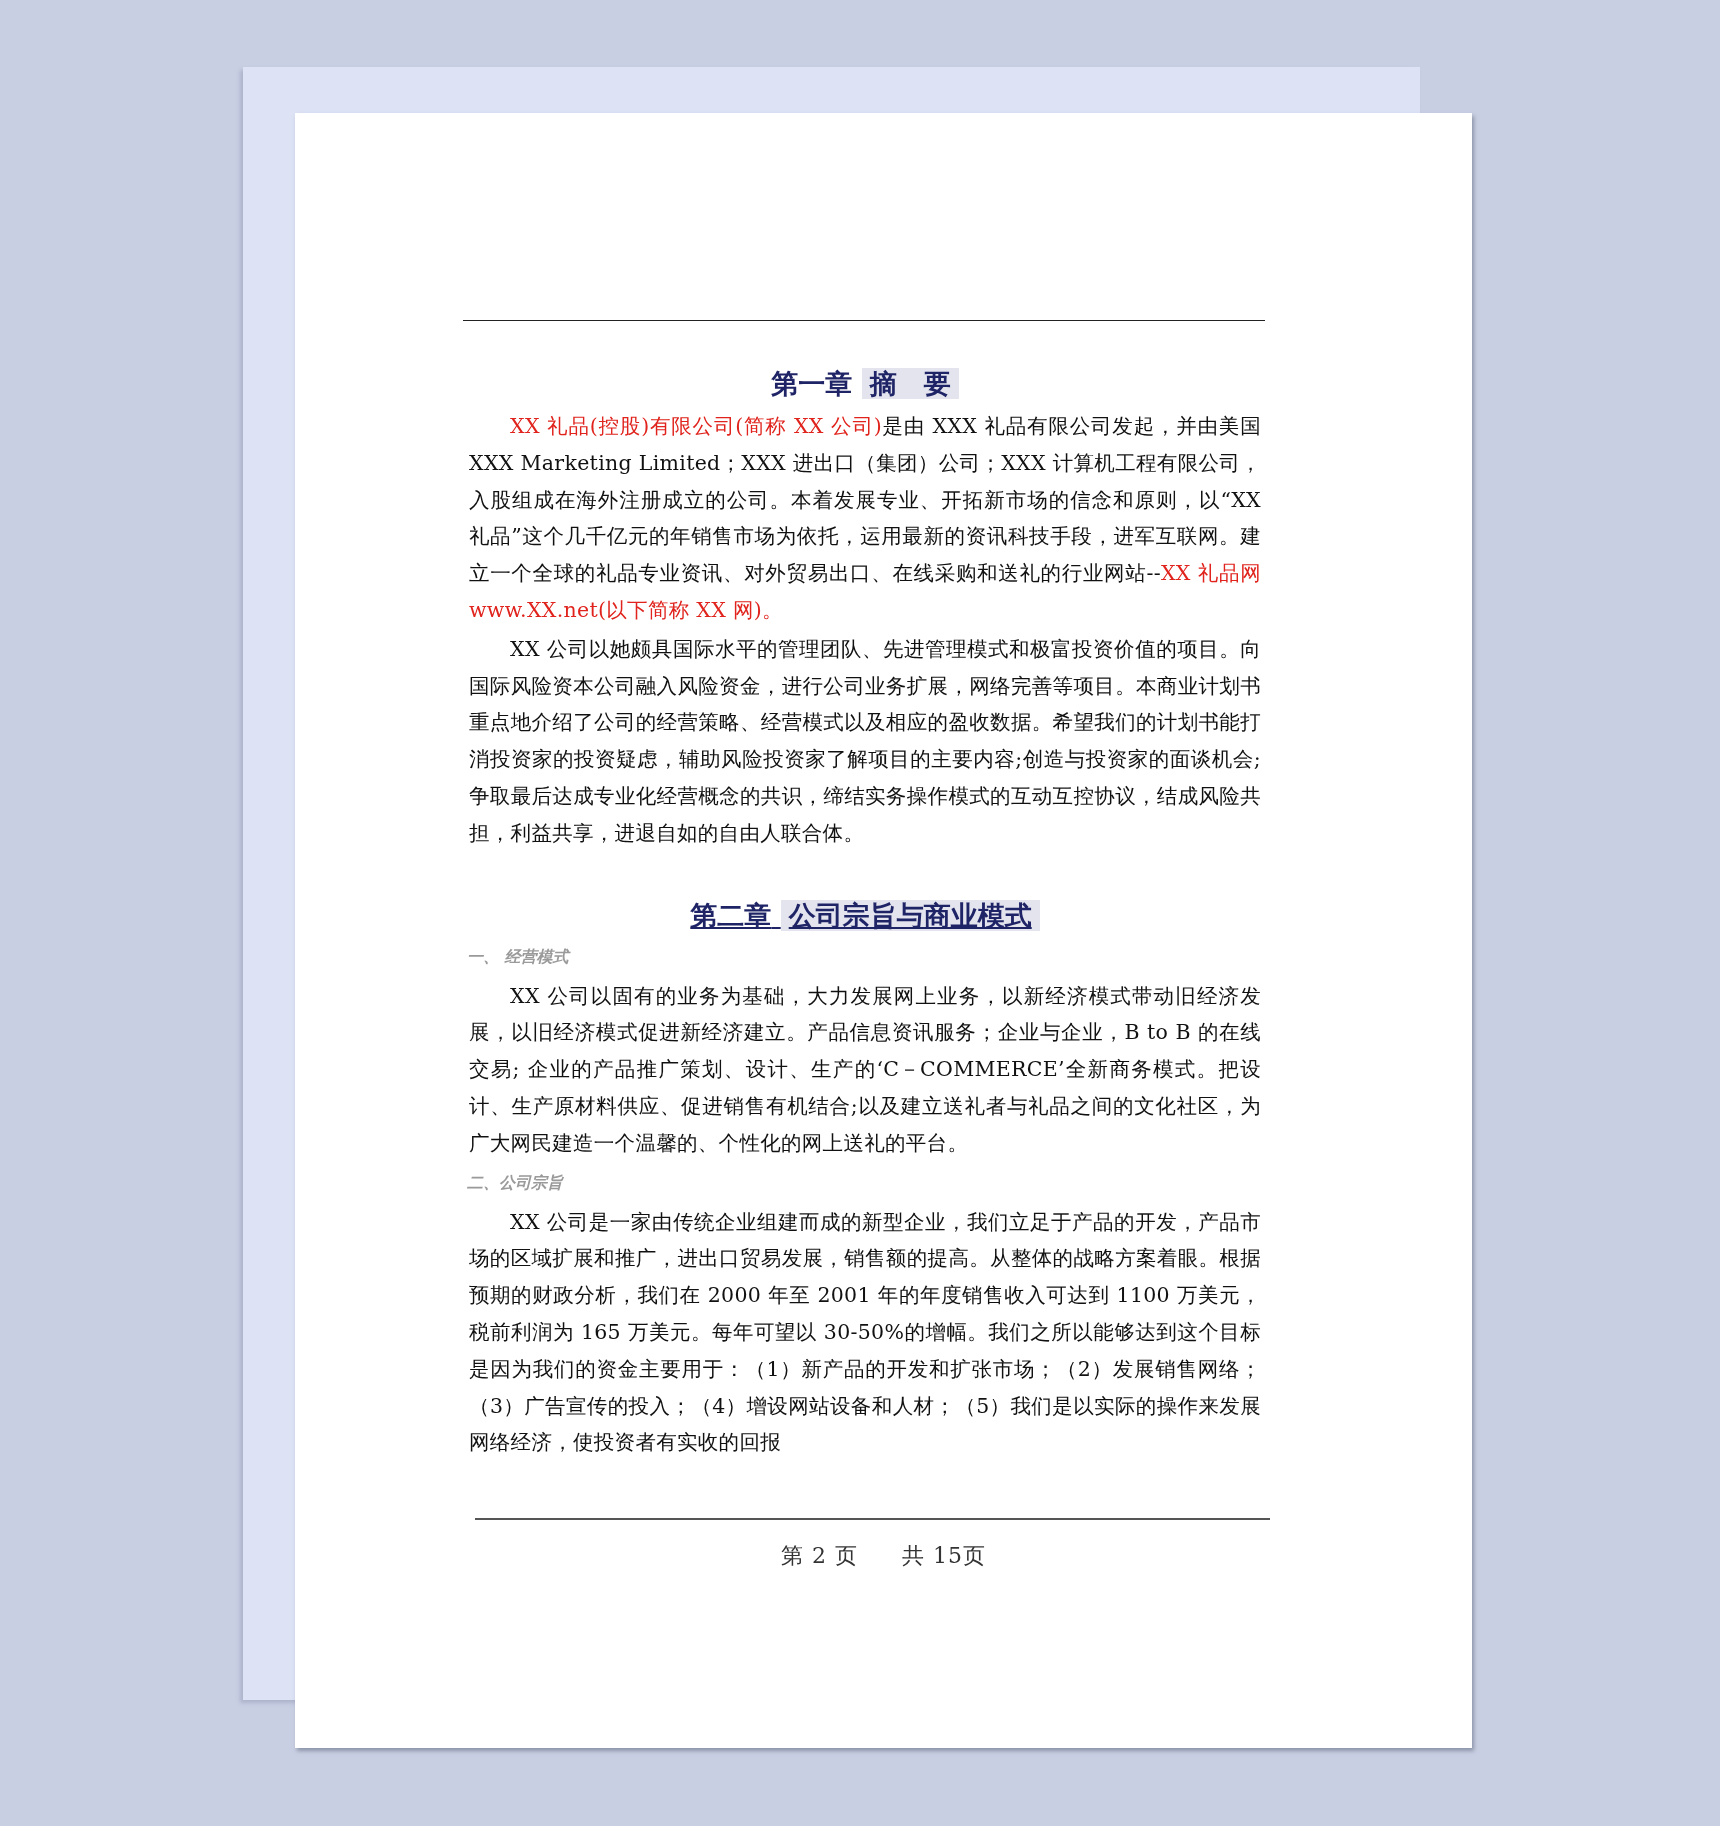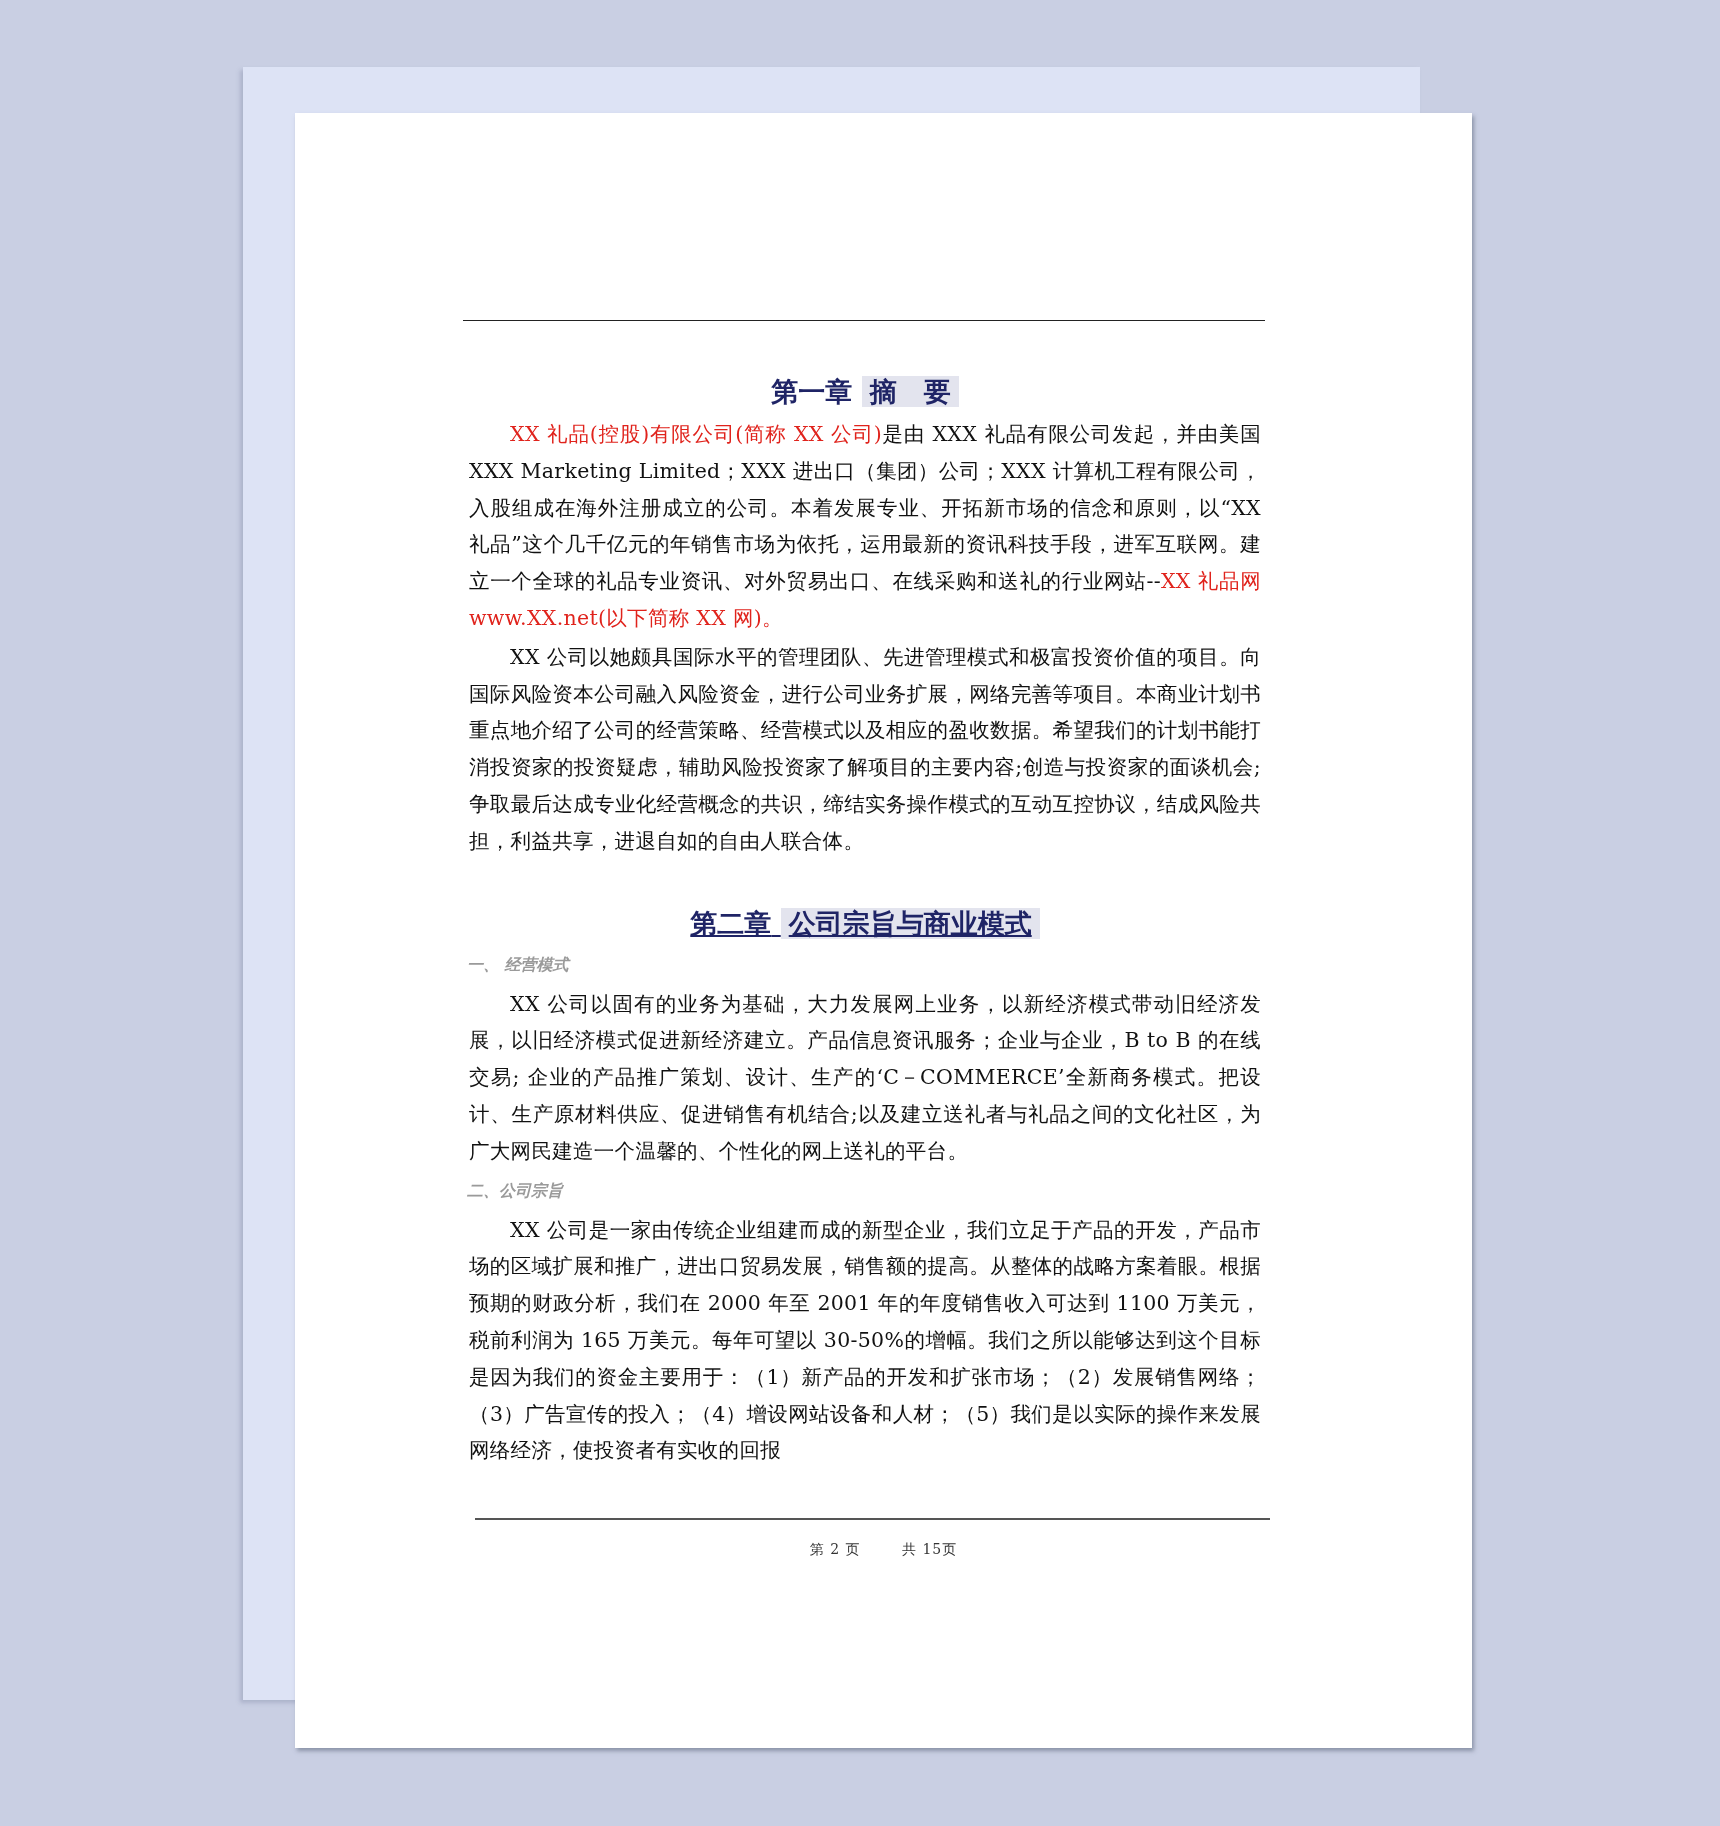--- a/index.html
+++ b/index.html
@@ -5,30 +5,30 @@
   html,body{margin:0;padding:0;}
   body{width:1720px;height:1826px;background:#c9cfe3;position:relative;overflow:hidden;
        font-family:"DejaVu Serif","Liberation Serif",serif;}
   .back-page{position:absolute;left:243px;top:67px;width:1177px;height:1633px;background:#dde3f5;
        box-shadow:-3px 3px 4px rgba(120,130,160,0.35);}
   .front-page{position:absolute;left:295px;top:113px;width:1177px;height:1635px;background:#ffffff;
        box-shadow:2px 3px 4px rgba(90,100,120,0.55);}
   .rule-top{position:absolute;left:168px;top:207px;width:802px;height:0;border-top:1.6px solid #222;}
   .content{position:absolute;left:172px;top:245px;width:796px;color:#111;}
   .chapter-title{text-align:center;font-family:"DejaVu Sans","Liberation Sans",sans-serif;
-       color:#1f2466;font-size:27px;line-height:44px;margin:12px;}
+       color:#1f2466;font-size:27px;line-height:44px;margin:4px;}
   .chapter-title .hl{background:#e3e4ee;padding:0 8px;}
   .ch1{margin-bottom:2px;}
   .ch2{margin-top:42px;margin-bottom:0;text-decoration:underline;}
   p.para{margin:2px;font-size:20.5px;line-height:36.8px;text-indent:2em;text-align:justify;letter-spacing:0.3px;}
   .red{color:#e0231c;}
   .sub{font-family:"DejaVu Sans","Liberation Sans",sans-serif;font-style:italic;color:#9a9a9a;
        font-size:16px;line-height:38px;margin:0;}
   .rule-bottom{position:absolute;left:180px;top:1405px;width:795px;height:0;border-top:2.5px solid #555;}
-  .footer{position:absolute;left:0;top:1428px;width:1177px;text-align:center;font-size:14px;color:#333;
+  .footer{position:absolute;left:0;top:1428px;width:1177px;text-align:center;font-size:22px;color:#333;
        letter-spacing:1px;}
   .footer span{margin:0 18px;}
 </style>
 </head>
 <body>
 
 <div class="back-page"></div>
 
 <div class="front-page">
   <div class="rule-top"></div>

